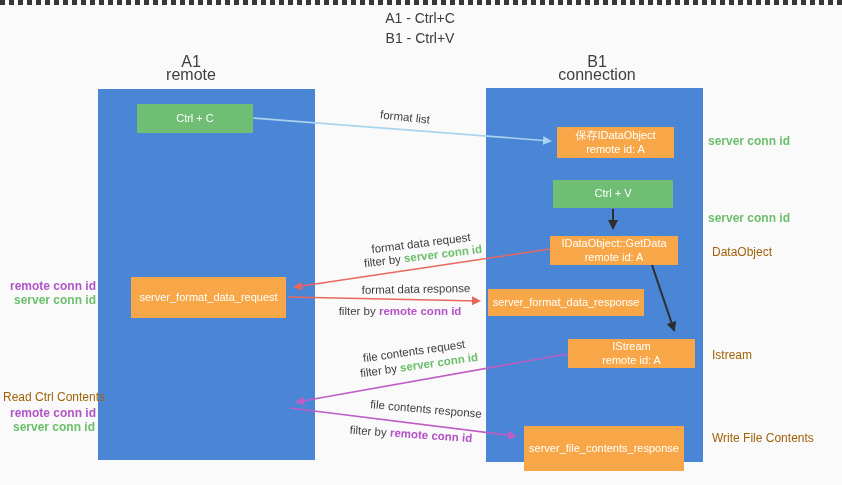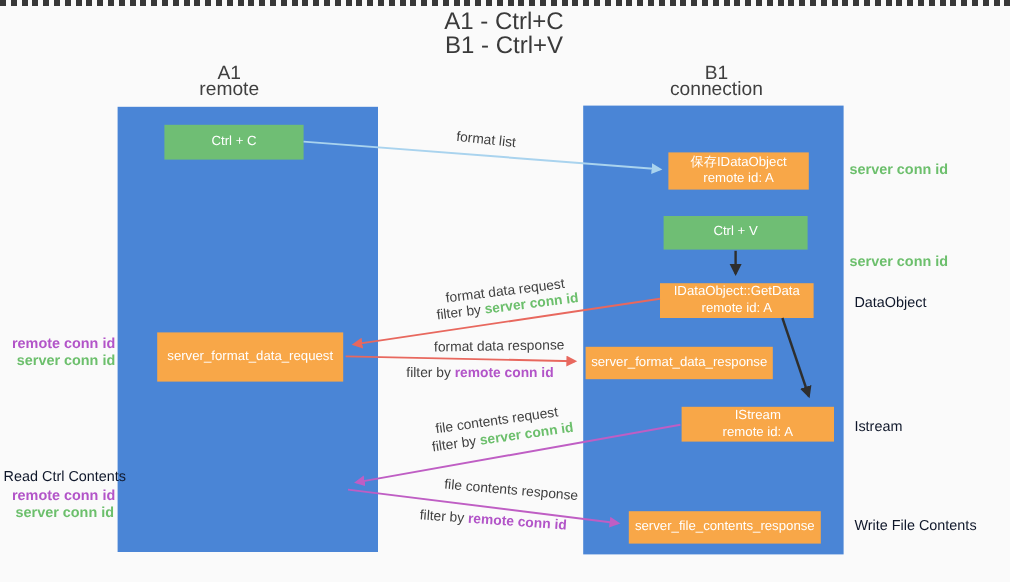--- a/index.html
+++ b/index.html
@@ -14,31 +14,31 @@
   }
   .box {
     position:absolute; z-index:3; display:flex; flex-direction:column;
     align-items:center; justify-content:center; color:#ffffff;
     font-size:11px; line-height:13.5px; text-align:center; white-space:nowrap;
   }
   .green  { background:#6fbe74; }
   .orange { background:#f8a748; }
   .title {
     position:absolute; left:290px; top:8px; width:260px; z-index:4;
-    text-align:center; color:#3a3a3a; font-size:20px; line-height:20px;
+    text-align:center; color:#3a3a3a; font-size:14px; line-height:20px;
   }
   .hdr {
     position:absolute; width:120px; z-index:4; text-align:center;
     color:#3f3f3f; font-size:16px; line-height:13px;
   }
   .mlabel {
     position:absolute; z-index:4; color:#3f3f3f; font-size:11.5px;
     white-space:nowrap; transform-origin:center center;
   }
-  .slabel { position:absolute; z-index:4; font-size:12px; white-space:nowrap; color:#0f172a; }
+  .slabel { position:absolute; z-index:4; font-size:12px; white-space:nowrap; color:#a16207; }
   .green-t  { color:#6cbf6c; font-weight:bold; }
   .purple-t { color:#b254c8; font-weight:bold; }
   .right-align { text-align:right; }
   svg.arrows { position:absolute; left:0; top:0; z-index:5; pointer-events:none; }
 </style>
 </head>
 <body>
 
 <div class="stage">
 
@@ -79,21 +79,21 @@
     <div>IDataObject::GetData</div>
     <div>remote id: A</div>
   </div>
   <div class="box orange" style="left:488px; top:289px; width:156px; height:27px;">
     <div>server_format_data_response</div>
   </div>
   <div class="box orange" style="left:568px; top:339px; width:127px; height:29px;">
     <div>IStream</div>
     <div>remote id: A</div>
   </div>
-  <div class="box orange" style="left:524px; top:426px; width:160px; height:27px;">
+  <div class="box orange" style="left:524px; top:426px; width:160px; height:45px;">
     <div>server_file_contents_response</div>
   </div>
 
   <svg class="arrows" width="842" height="485" viewBox="0 0 842 485">
     <defs>
       <marker id="mBlue" markerUnits="userSpaceOnUse" markerWidth="10" markerHeight="10" refX="7" refY="4.5" orient="auto">
         <path d="M0,0 L9,4.5 L0,9 Z" fill="#a9d3ee"></path>
       </marker>
       <marker id="mRed" markerUnits="userSpaceOnUse" markerWidth="10" markerHeight="10" refX="7" refY="4.5" orient="auto">
         <path d="M0,0 L9,4.5 L0,9 Z" fill="#e8685e"></path>

